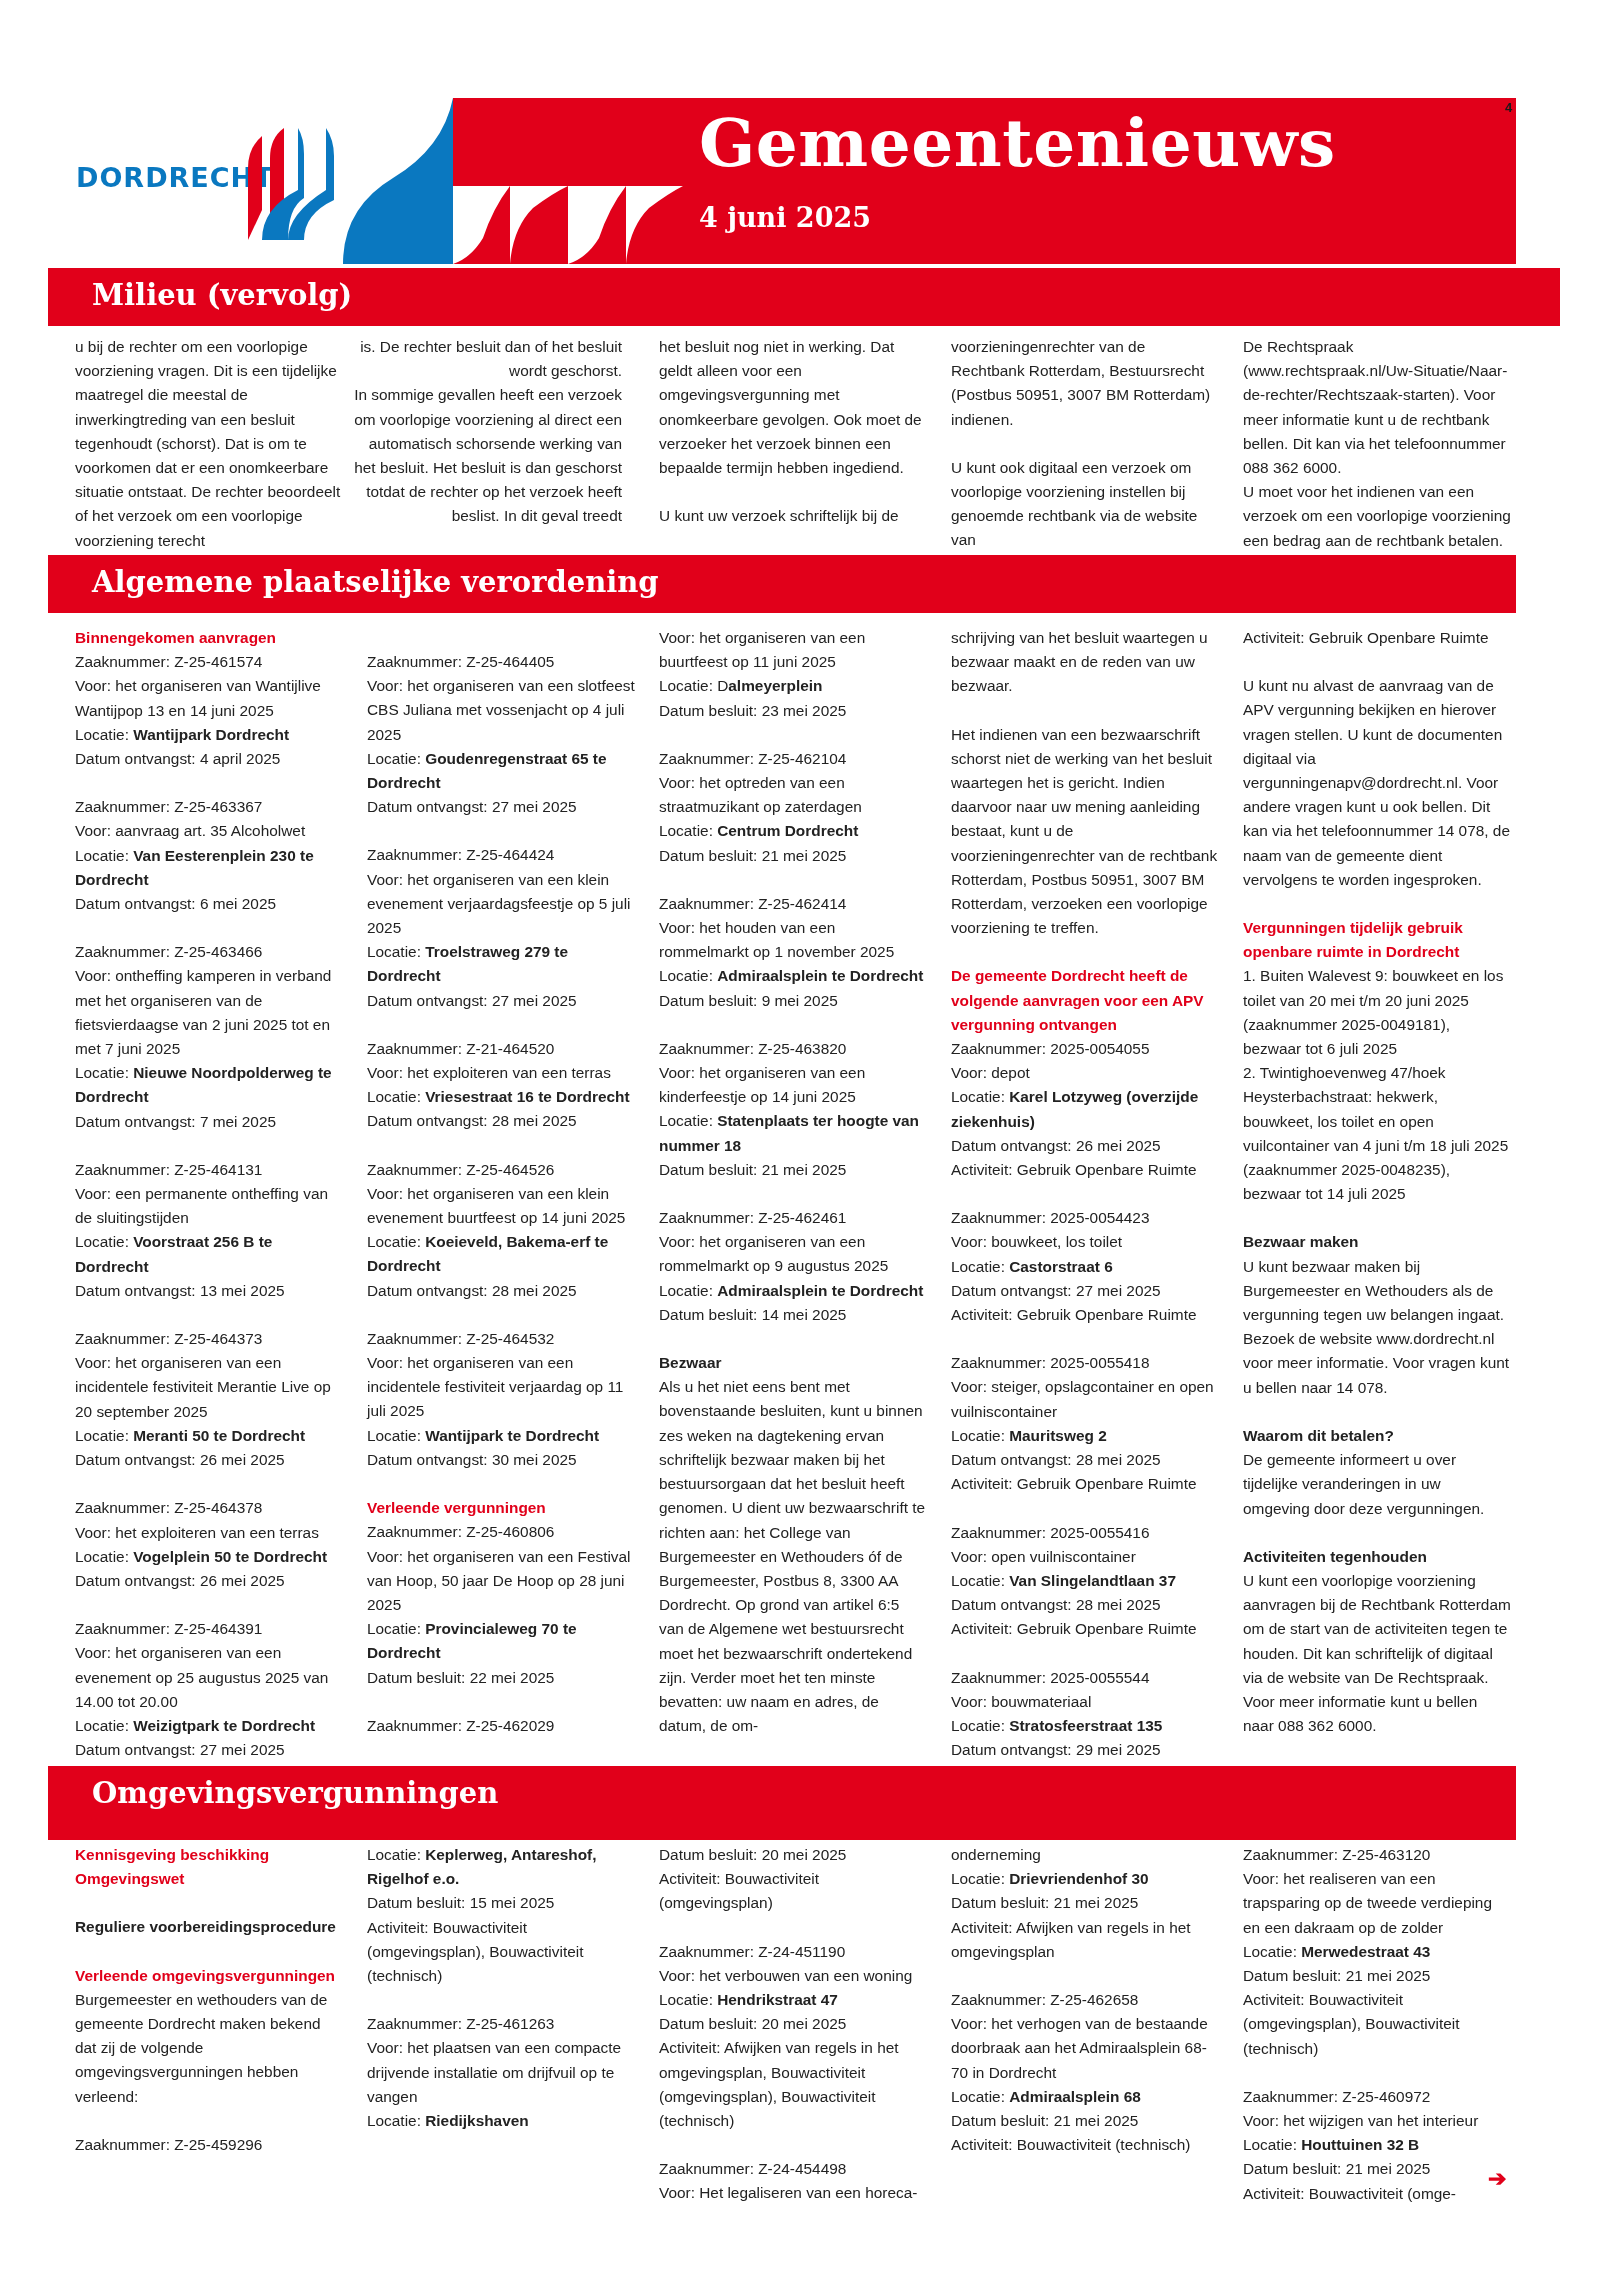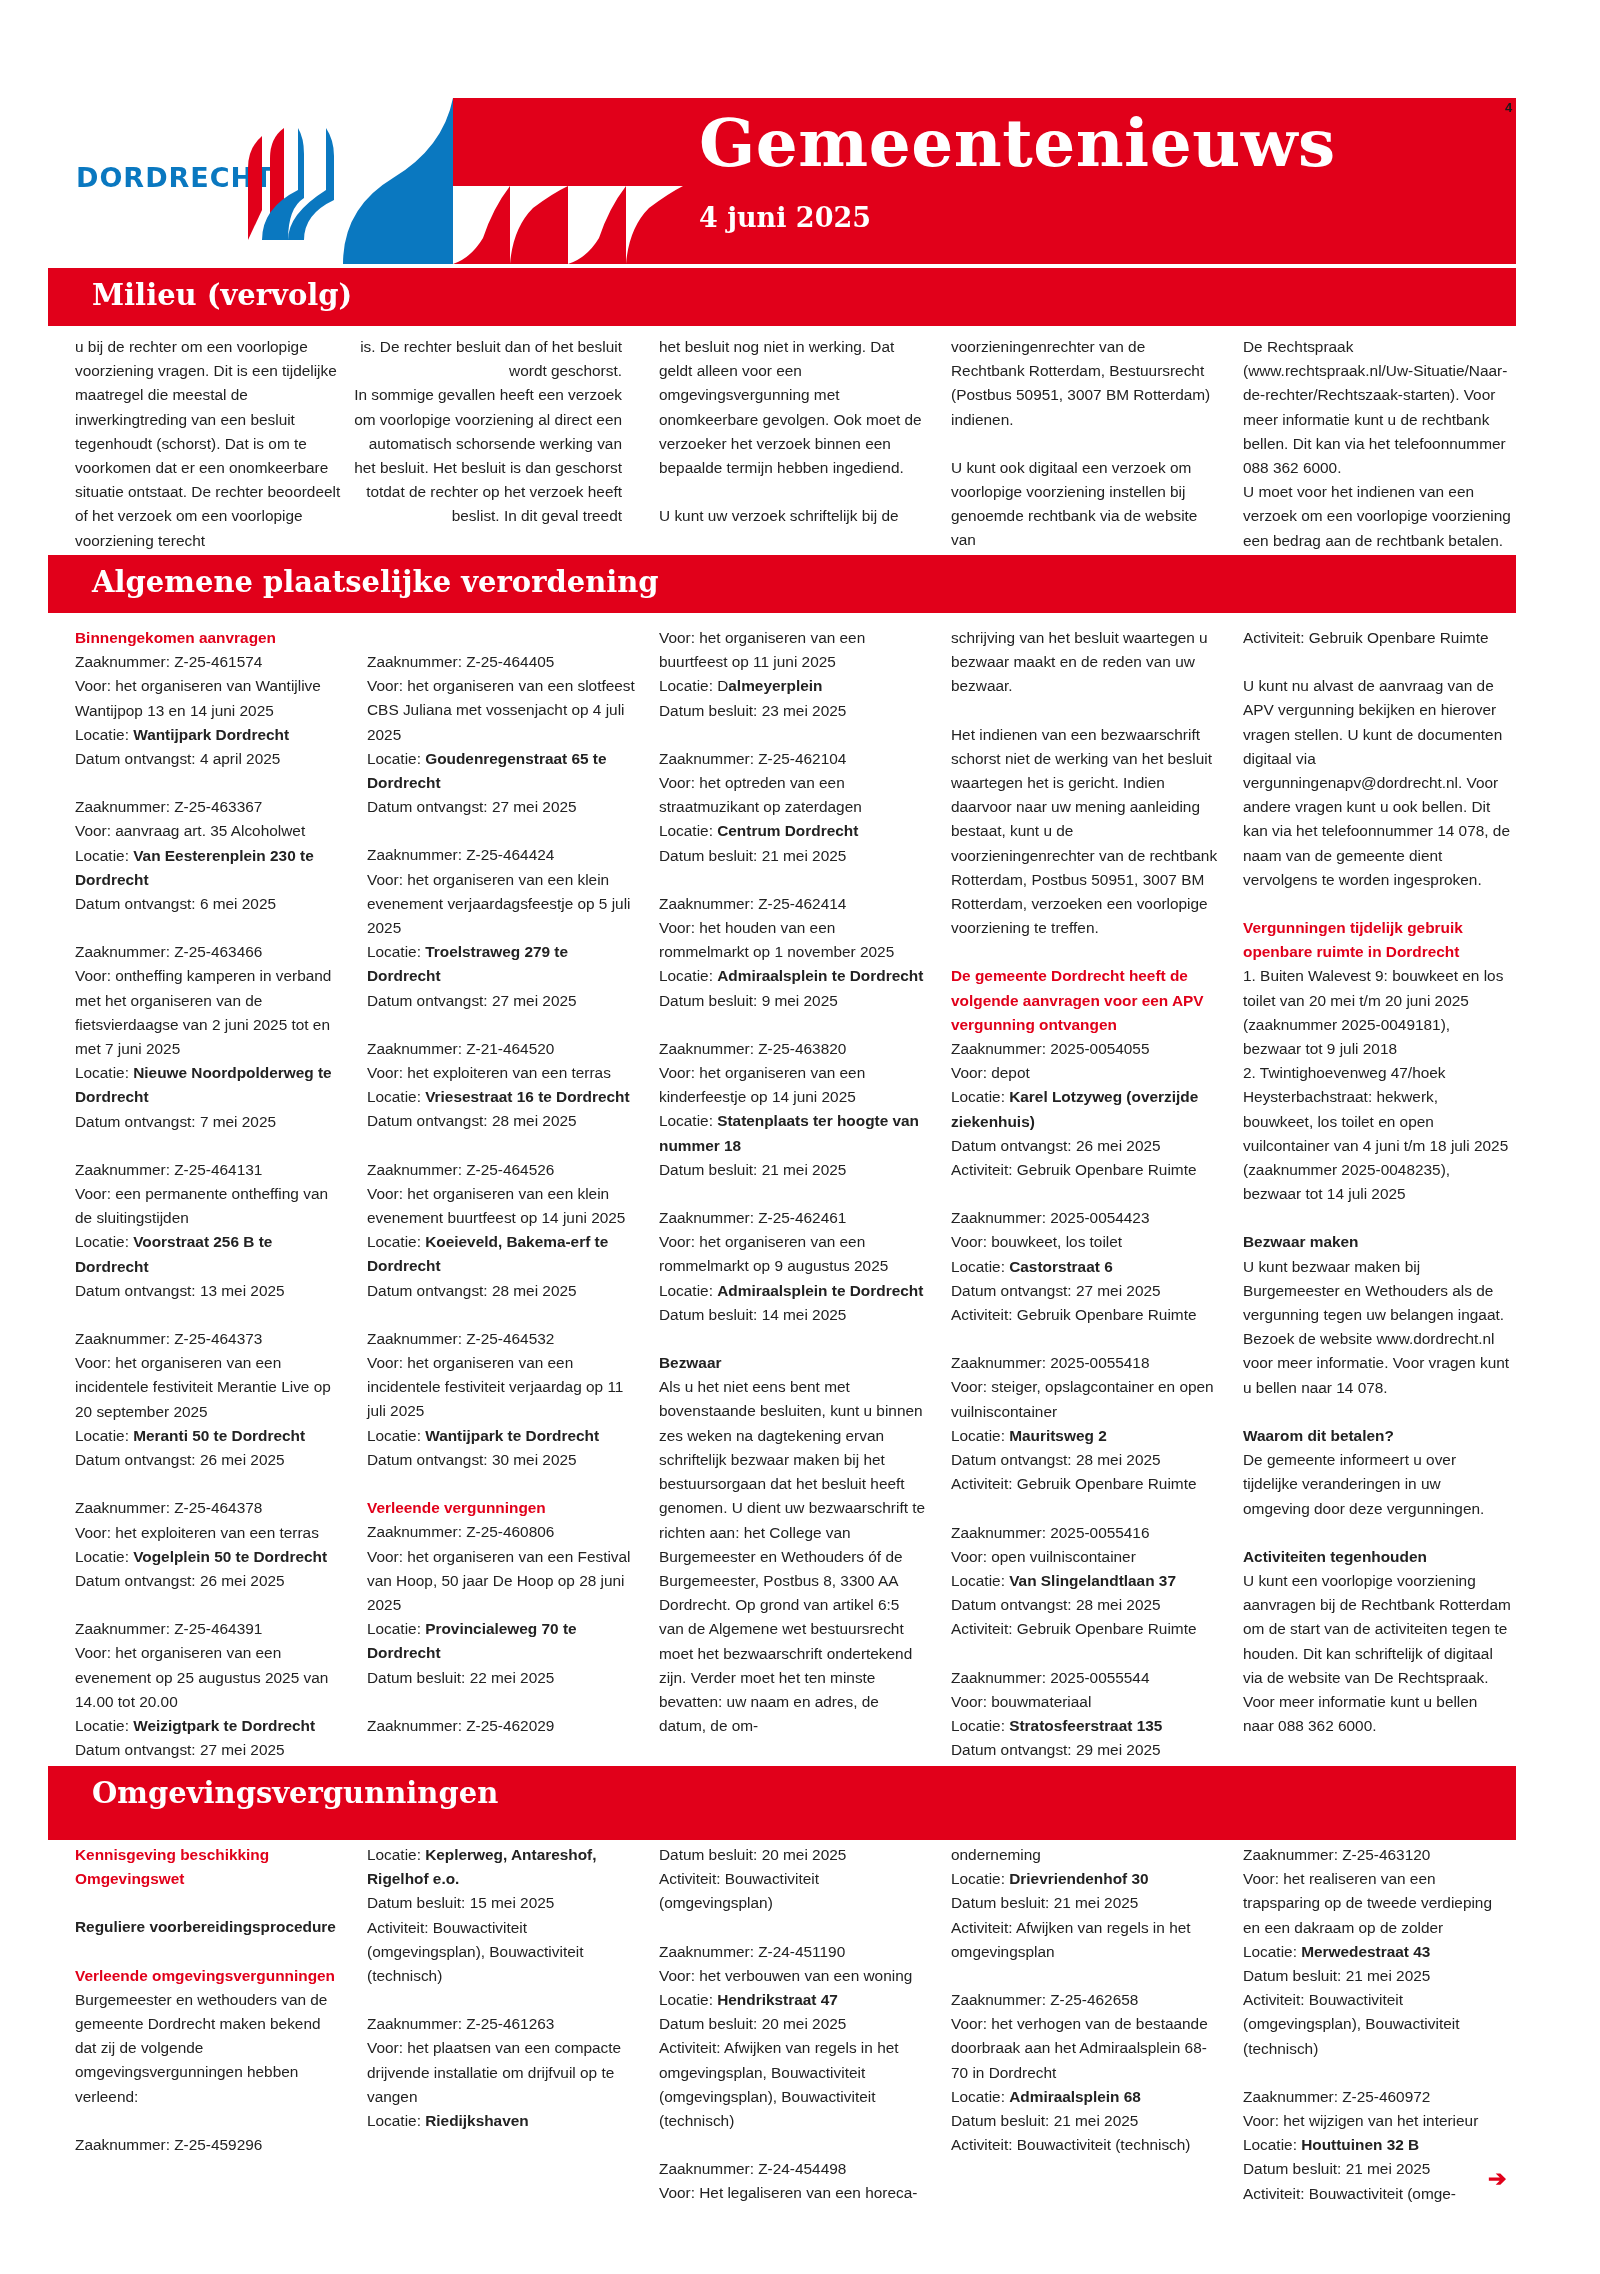--- a/index.html
+++ b/index.html
@@ -42,21 +42,21 @@
   <path d="M225 88 H283 Q266 110 256 140 Q244 160 225 166 Z" fill="#fff"></path>
   <path d="M283 88 V166 Q286 130 306 110 Q326 95 340 88 Z" fill="#fff"></path>
 </svg>
 
 <div class="masthead">
   <div class="mast-title">Gemeentenieuws</div>
   <div class="mast-date">4 juni 2025</div>
 </div>
 <div class="page-number">4</div>
 
-<div class="section-bar" style="top:268px;height:58px;">
+<div class="section-bar" style="top:268px;height:58px;padding-left:44px;">
   <div class="section-title" style="top:10px;">Milieu (vervolg)</div>
 </div>
 <div id="milieu-cols">
     <div class="col" style="left: 75px; top: 335px;">
       <p>u bij de rechter om een voorlopige voorziening vragen. Dit is een tijdelijke maatregel die meestal de inwerkingtreding van een besluit tegenhoudt (schorst). Dat is om te voorkomen dat er een onomkeerbare situatie ontstaat. De rechter beoordeelt of het verzoek om een voorlopige voorziening terecht</p>
     </div>
     <div class="col" style="left: 354px; top: 335px; text-align: right;">
       <p>is. De rechter besluit dan of het besluit wordt geschorst.</p>
       <p>In sommige gevallen heeft een verzoek om voorlopige voorziening al direct een automatisch schorsende werking van het besluit. Het besluit is dan geschorst totdat de rechter op het verzoek heeft beslist. In dit geval treedt</p>
     </div>
@@ -271,21 +271,21 @@
       </div>
       <div class="gap"></div>
     </div>
 </div>
 <div class="col" style="left:1243px;top:626px;">
   <p>Activiteit: Gebruik Openbare Ruimte</p>
   <div class="gap"></div>
   <p>U kunt nu alvast de aanvraag van de APV vergunning bekijken en hierover vragen stellen. U kunt de documenten digitaal via vergunningenapv@dordrecht.nl. Voor andere vragen kunt u ook bellen. Dit kan via het telefoonnummer 14 078, de naam van de gemeente dient vervolgens te worden ingesproken.</p>
   <div class="gap"></div>
   <p class="red">Vergunningen tijdelijk gebruik openbare ruimte in Dordrecht</p>
-  <p>1. Buiten Walevest 9: bouwkeet en los toilet van 20 mei t/m 20 juni 2025 (zaaknummer 2025-0049181), bezwaar tot 9 juli 2018</p>
+  <p>1. Buiten Walevest 9: bouwkeet en los toilet van 20 mei t/m 20 juni 2025 (zaaknummer 2025-0049181), bezwaar tot 6 juli 2025</p>
   <p>2. Twintighoevenweg 47/hoek Heysterbachstraat: hekwerk, bouwkeet, los toilet en open vuilcontainer van 4 juni t/m 18 juli 2025 (zaaknummer 2025-0048235), bezwaar tot 14 juli 2025</p>
   <div id="apv-col5">
       <div class="gap"></div>
       <p class="b">Bezwaar maken</p>
       <p>U kunt bezwaar maken bij Burgemeester en Wethouders als de vergunning tegen uw belangen ingaat. Bezoek de website www.dordrecht.nl voor meer informatie. Voor vragen kunt u bellen naar 14 078.</p>
       <div class="gap"></div>
       <p class="b">Waarom dit betalen?</p>
       <p>De gemeente informeert u over tijdelijke veranderingen in uw omgeving door deze vergunningen.</p>
       <div class="gap"></div>
       <p class="b">Activiteiten tegenhouden</p>

